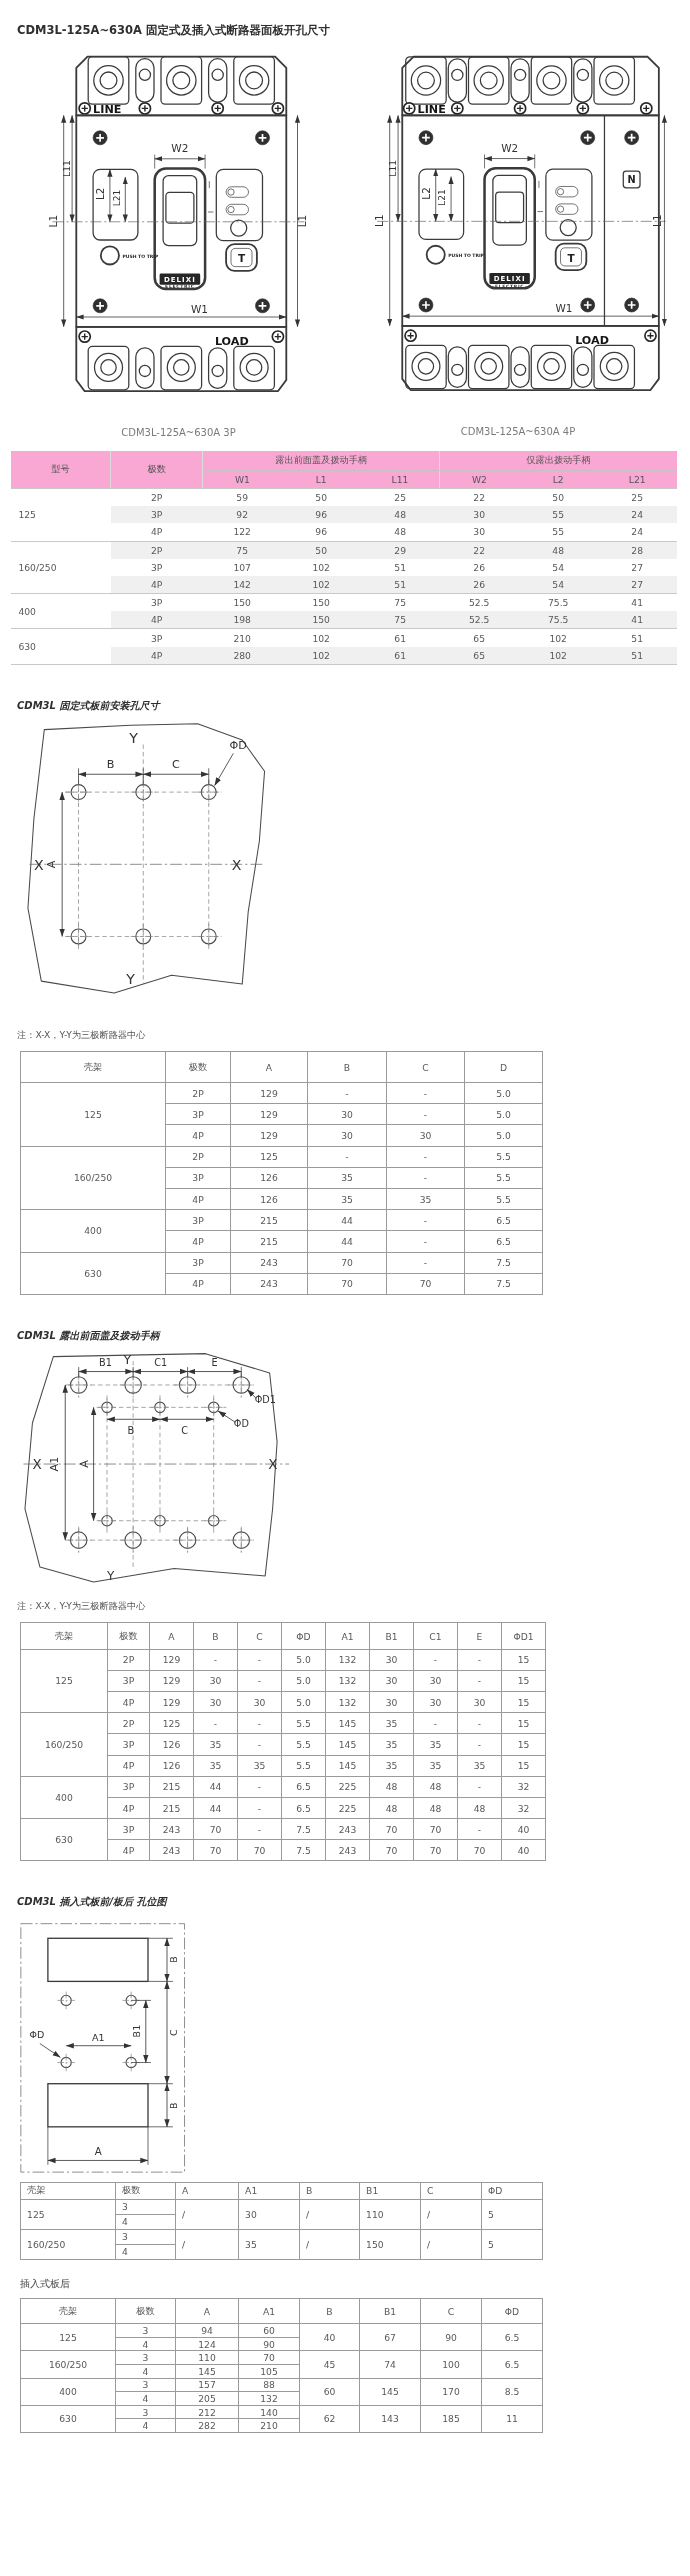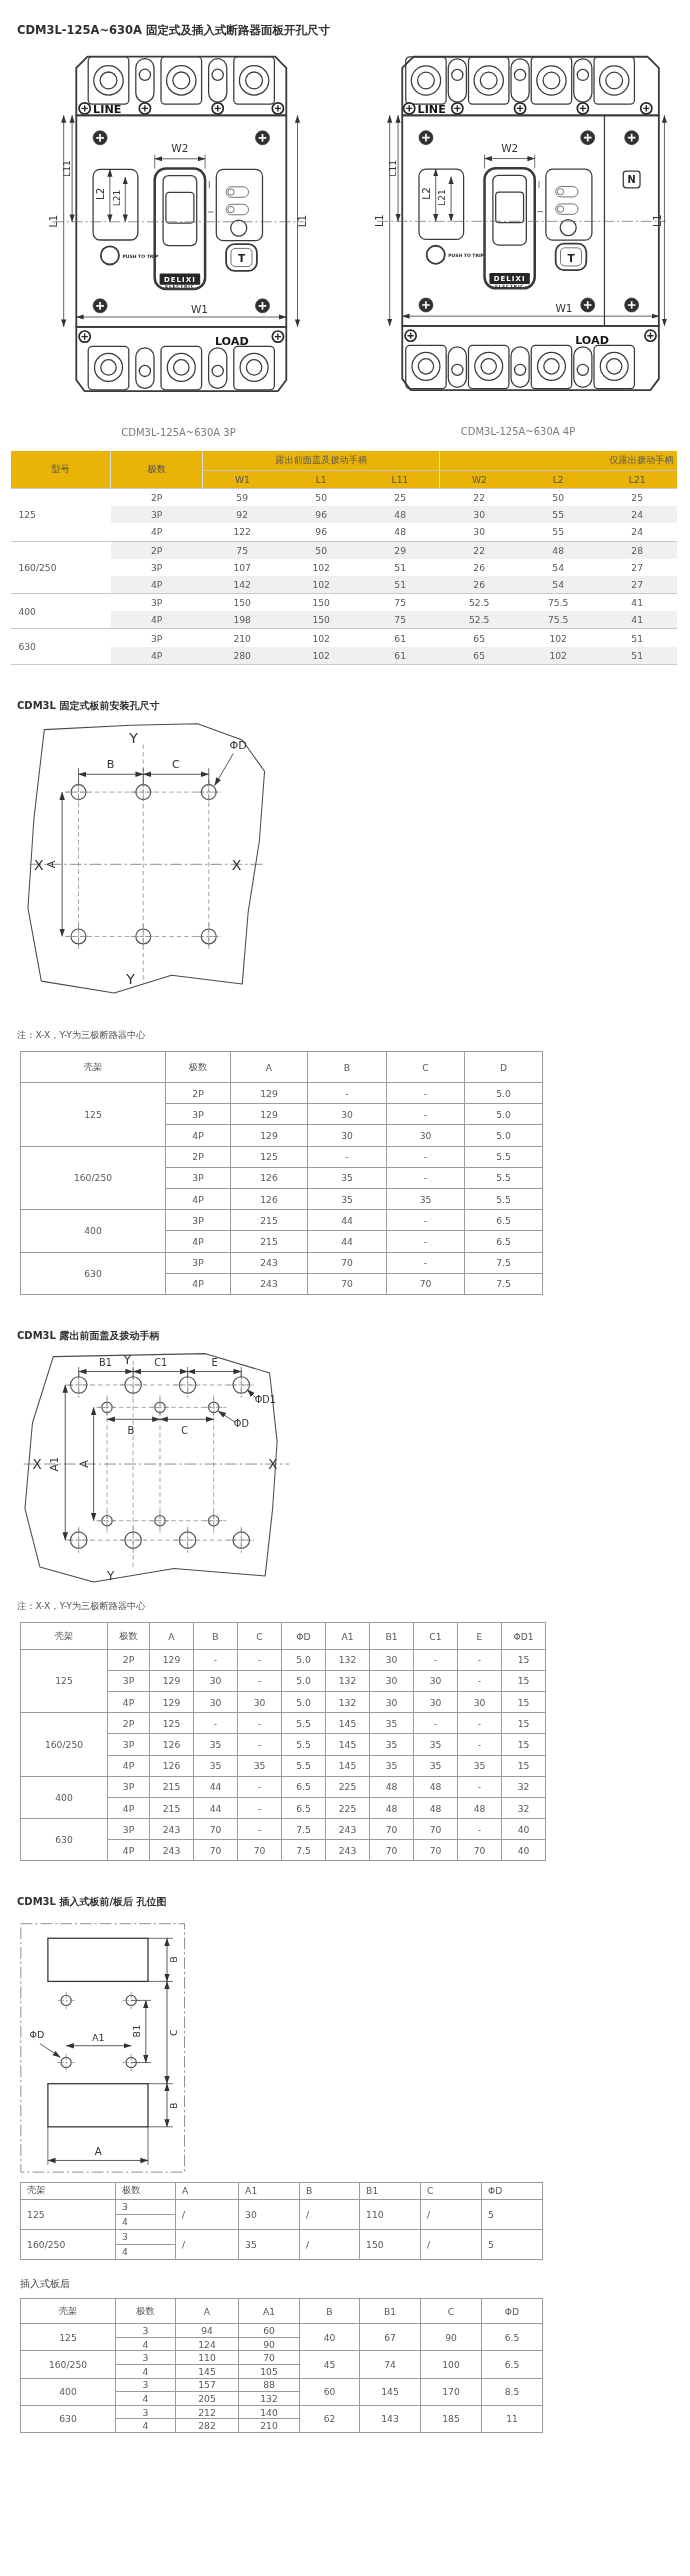--- a/index.html
+++ b/index.html
@@ -1,33 +1,33 @@
 <!DOCTYPE html>
 <html style="font-size:12.3px"><head>
 <meta charset="utf-8">
 <style>
   html,body{margin:0;padding:0;background:#fff;}
   body{width:691px;min-height:2576px;font-family:"DejaVu Sans","Liberation Sans",sans-serif;color:#333;}
   h1.title{font-size:11.5px;font-weight:bold;color:#2f2f2f;margin:23px 0 3.1px 17px;}
   .drawings{display:flex;margin:6.1px 0 0 48px;gap:57px;}
   figure{margin:0;}
   figcaption{text-align:center;color:#7a7a7a;font-size:10px;margin-top:9.2px;}
-  h2.sec{font-size:10px;font-weight:bold;color:#2f2f2f;margin:34px 0 9.2px 17px;}
+  h2.sec{font-size:10px;font-weight:bold;color:#2f2f2f;margin:34px 0 9.2px 17px;font-style:italic;}
   .note{font-size:9.2px;color:#555;margin:6.1px 0 9.2px 17px;}
   .sublabel{font-size:10px;color:#444;margin:17px 0 7.7px 20px;}
   .diagwrap{margin-left:19px;}
   table{border-collapse:collapse;table-layout:fixed;font-size:9.2px;color:#595959;}
   th{font-weight:normal;}
   
   .t1{width:666px;margin:12.3px 0 0 10.7px;border-bottom:0.8px solid #c9c9c9;}
   .t1 th,.t1 td{padding:3.1px 3.1px;text-align:center;}
-  .t1 thead th{background:#eab308;color:#555;}
+  .t1 thead th{background:#f9a8d4;color:#555;}
   .t1 th.sp{border-right:0.8px solid #dcdcdc;border-bottom:0.8px solid #c9c9c9;}
   .t1 th.grp1{border-bottom:0.8px solid #c3c3c3;border-right:0.8px solid #dcdcdc;}
-  .t1 th.grp2{border-bottom:0.8px solid #c3c3c3;text-align:right;}
+  .t1 th.grp2{border-bottom:0.8px solid #c3c3c3;}
   .t1 tr.sub th{border-bottom:0.8px solid #c9c9c9;}
   .t1 tr.sub th.l11{border-right:0.8px solid #dcdcdc;}
   .t1 td.mdl{text-align:left;padding-left:7.7px;background:#fff;}
   .t1 tr.alt td{background:#f0f0f0;}
   .t1 tr.alt td.mdl{background:#fff;}
   .t1 tr.grp td{border-top:0.8px solid #c9c9c9;}
   
   .tb{margin-left:20px;border:0.8px solid #9b9b9b;}
   .tb th,.tb td{border:0.8px solid #9b9b9b;text-align:center;}
   .t2{width:523px;} .t2 th{padding:8.4px 1.5px;} .t2 td{padding:4.6px 1.5px;}

